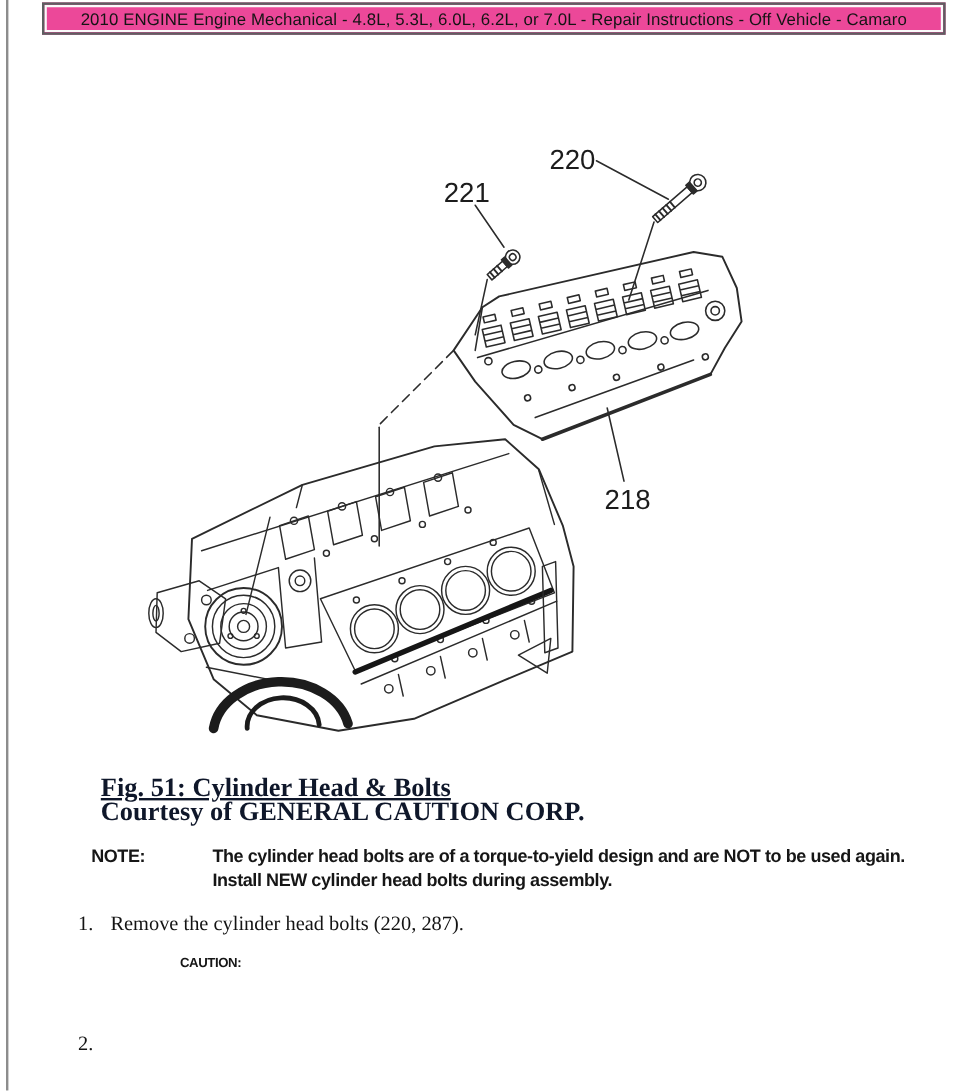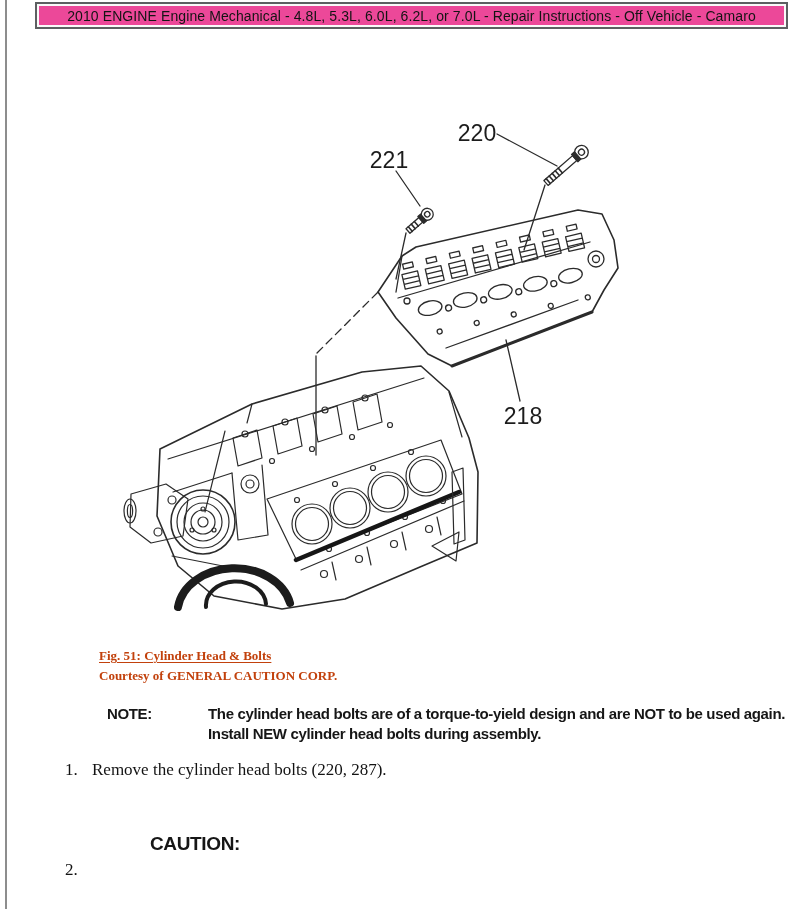--- a/index.html
+++ b/index.html
@@ -5,33 +5,33 @@
   html,body{margin:0;padding:0;background:#fff;}
   .page{position:relative;width:794px;height:909px;background:#ffffff;overflow:hidden;
         font-family:"Liberation Sans",sans-serif;color:#1a1a1a;}
   .edge-line{position:absolute;left:5px;top:0;width:2px;height:909px;background:#8d8d8d;}
   .header-box{position:absolute;left:35px;top:2px;width:749px;height:23px;
               background:#ec4899;border:2px solid #5d5f61;box-shadow:inset 0 0 0 2px #fafafa;
               display:flex;align-items:center;justify-content:center;}
   .header-box span{font-size:14px;letter-spacing:.1px;color:#141414;white-space:nowrap;}
   .figure-svg{position:absolute;left:0;top:30px;width:794px;height:620px;}
   .caption{position:absolute;left:84px;top:646px;font-family:"Liberation Serif",serif;
-           font-weight:bold;font-size:13px;line-height:20px;color:#c2410c;margin-left:15px;}
+           font-weight:bold;font-size:22px;line-height:20px;color:#0f172a;}
   .caption-title{text-decoration:underline;text-underline-offset:2px;}
-  .note-row{position:absolute;left:107px;top:704px;display:flex;
+  .note-row{position:absolute;left:76px;top:704px;display:flex;
             font-weight:bold;font-size:15px;line-height:19.5px;letter-spacing:-.35px;color:#161616;}
   .note-label{flex:0 0 101px;}
   .note-text{width:580px;}
   .step{position:absolute;left:65px;display:flex;font-family:"Liberation Serif",serif;
         font-size:17px;line-height:20px;color:#131313;}
   .step-num{flex:0 0 27px;}
   .step-1{top:760px;}
   .step-2{top:860px;}
-  .caution-row{position:absolute;left:150px;top:834px;display:flex;
-               font-weight:bold;font-size:19px;line-height:19.5px;letter-spacing:-.35px;color:#161616;text-align:center;}
+  .caution-row{position:absolute;left:150px;top:794px;display:flex;
+               font-weight:bold;font-size:11px;line-height:19.5px;letter-spacing:-.35px;color:#161616;}
   .caution-label{flex:0 0 85px;}
   .caution-text{width:534px;}
   svg text{font-family:"Liberation Sans",sans-serif;}
 </style>
 </head>
 <body>
 
 <div class="page">
 
   <div class="edge-line"></div>

